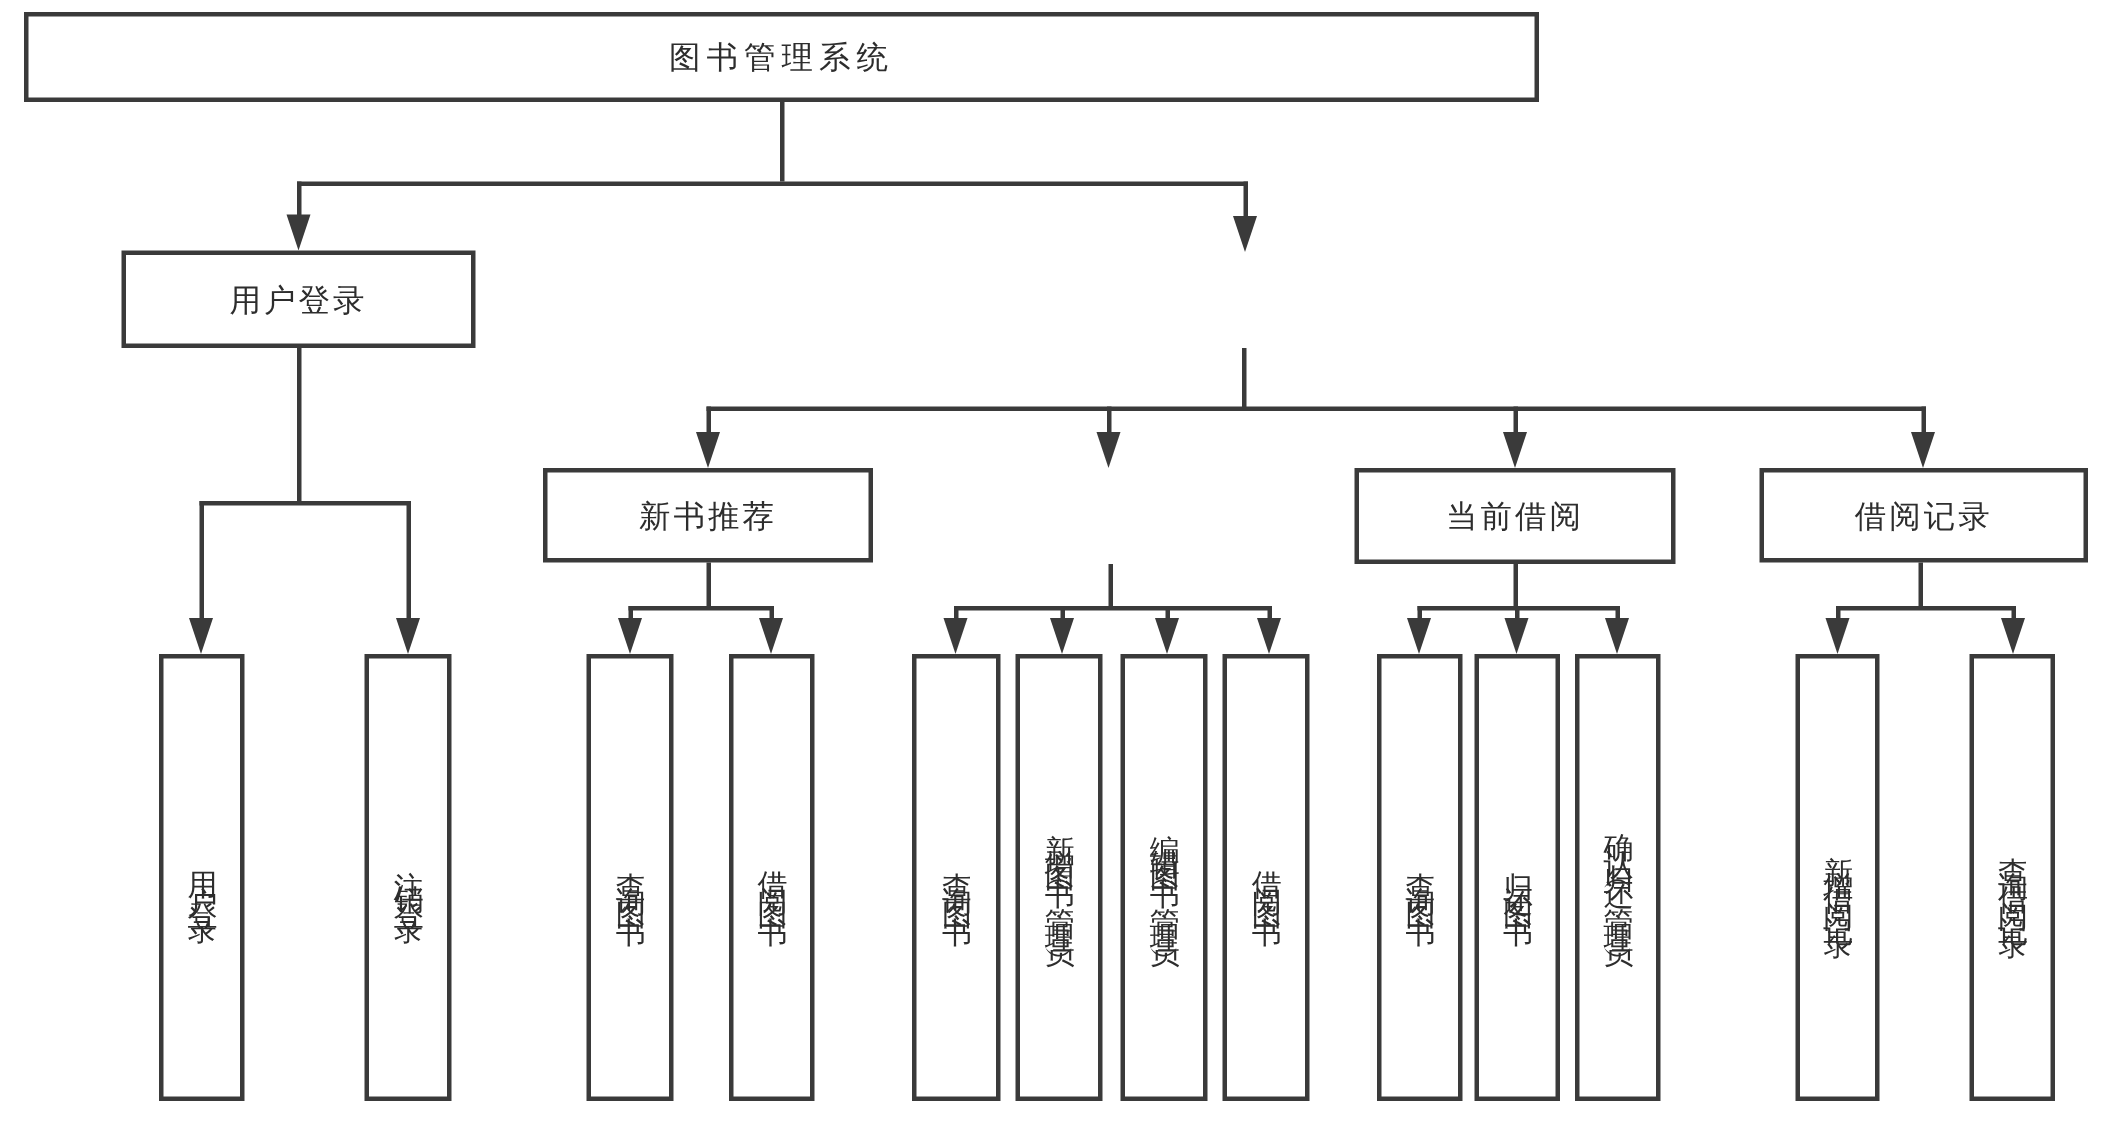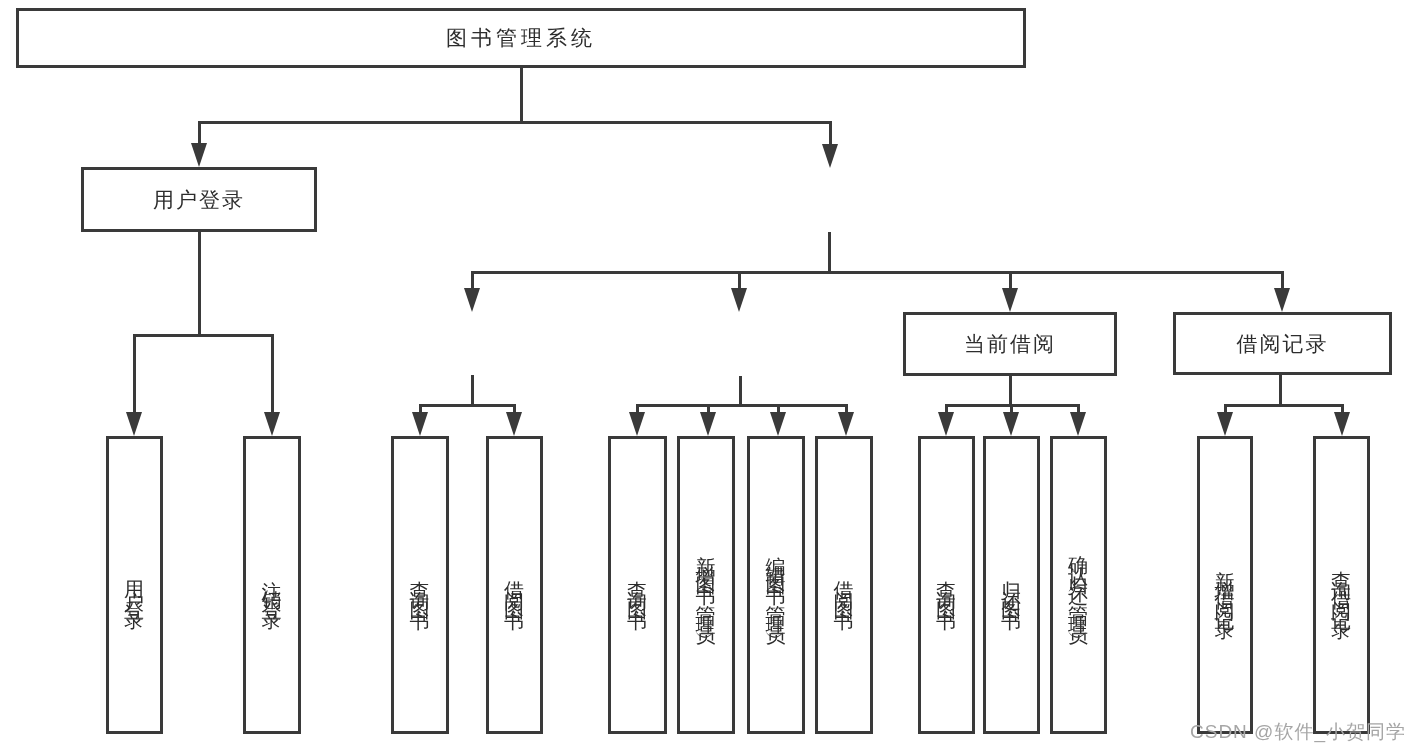--- a/index.html
+++ b/index.html
@@ -93,20 +93,21 @@
   <div class="hline" style="left:470.5px; top:271px; width:813px;"></div>
   <div class="vline" style="left:470.5px; top:271px; height:18px;"></div>
   <div class="ahead" style="left:464px; top:288px;"></div>
   <div class="vline" style="left:737.5px; top:271px; height:18px;"></div>
   <div class="ahead" style="left:731px; top:288px;"></div>
   <div class="vline" style="left:1008.5px; top:271px; height:18px;"></div>
   <div class="ahead" style="left:1002px; top:288px;"></div>
   <div class="vline" style="left:1280.5px; top:271px; height:18px;"></div>
   <div class="ahead" style="left:1274px; top:288px;"></div>
 
+  <div class="box" style="left:362px; top:312px; width:220px; height:63px;">新书推荐</div>
   <div class="box" style="left:1173px; top:312px; width:219px; height:63px;">借阅记录</div>
   <div class="box" style="left:903px; top:312px; width:214px; height:64px;">当前借阅</div>
 
   <div class="vline" style="left:470.5px; top:375px; height:31px;"></div>
   <div class="hline" style="left:418.5px; top:404px; width:97px;"></div>
   <div class="vline" style="left:418.5px; top:404px; height:9px;"></div>
   <div class="ahead" style="left:412px; top:412px;"></div>
   <div class="vline" style="left:512.5px; top:404px; height:9px;"></div>
   <div class="ahead" style="left:506px; top:412px;"></div>
 
@@ -148,15 +149,14 @@
   <div class="leaf" style="left:747px; top:436px; width:58px; height:298px;">编辑图书（管理员）</div>
   <div class="leaf" style="left:815px; top:436px; width:58px; height:298px;">借阅图书</div>
 
   <div class="leaf" style="left:918px; top:436px; width:57px; height:298px;">查询图书</div>
   <div class="leaf" style="left:983px; top:436px; width:57px; height:298px;">归还图书</div>
   <div class="leaf" style="left:1050px; top:436px; width:57px; height:298px;">确认归还（管理员）</div>
 
   <div class="leaf" style="left:1197px; top:436px; width:56px; height:298px;">新增借阅记录</div>
   <div class="leaf" style="left:1313px; top:436px; width:57px; height:298px;">查询借阅记录</div>
 
-  <div class="watermark" style="left:1190px; top:719px;">CSDN @软件_小贺同学</div>
 
 </div>
 
 </body></html>

